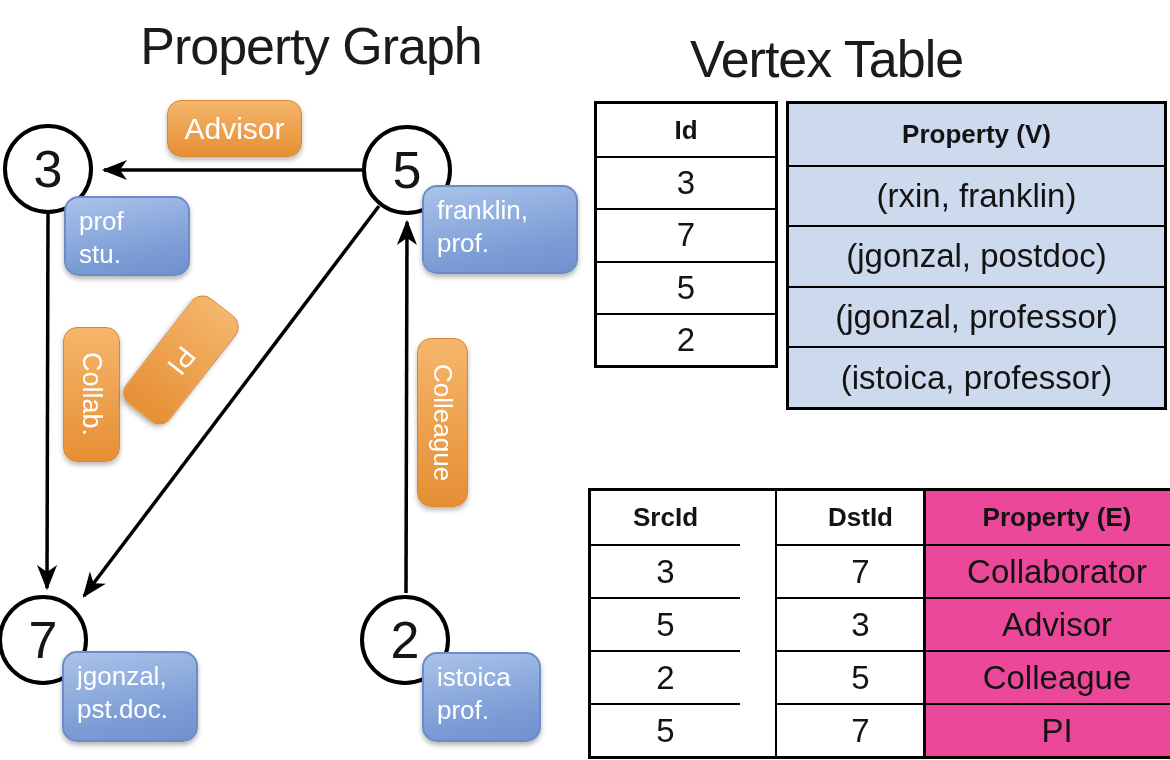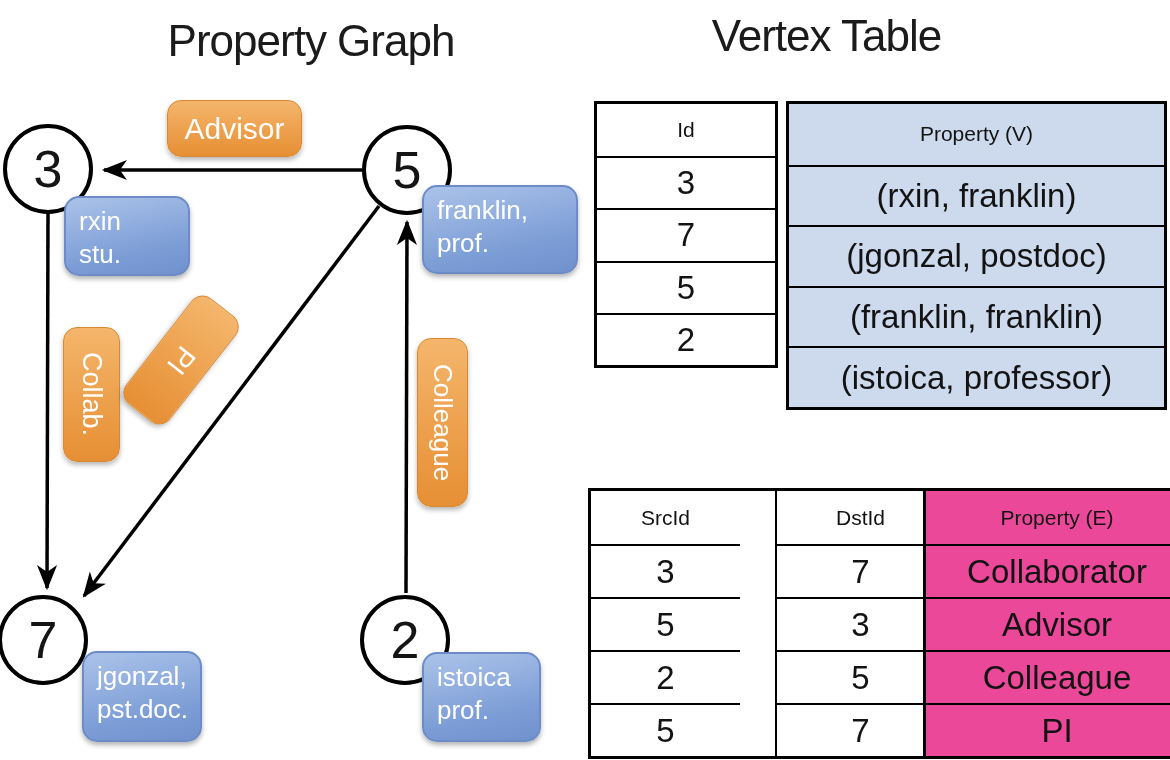--- a/index.html
+++ b/index.html
@@ -1,44 +1,44 @@
 <!DOCTYPE html>
 <html><head>
 <meta charset="utf-8">
 <style>
   html,body{margin:0;padding:0;background:#fff;}
   .stage{position:relative;width:1170px;height:760px;background:#ffffff;
          font-family:"Liberation Sans",sans-serif;overflow:hidden;color:#111;}
 
   
-  .big-title{position:absolute;font-size:44px;font-weight:300;color:#1b1b1b;
+  .big-title{position:absolute;font-size:52px;font-weight:300;color:#1b1b1b;
              text-align:center;letter-spacing:-1px;white-space:nowrap;}
   .graph-title{left:21px;top:16px;width:580px;}
-  .vtable-title{left:594px;top:11px;width:465px;}
+  .vtable-title{left:594px;top:29px;width:465px;}
   .etable-title{left:594px;top:398px;width:465px;}
 
   
   .edges-svg{position:absolute;left:0;top:0;z-index:1;}
   .node{position:absolute;width:90px;height:90px;box-sizing:border-box;
         border:4px solid #000;border-radius:50%;background:#fff;z-index:2;
         display:flex;align-items:center;justify-content:center;
         font-size:52px;font-weight:300;color:#151515;}
   .node-3{left:3px;top:124px;}
   .node-5{left:362px;top:125px;}
   .node-7{left:-2px;top:595px;}
   .node-2{left:360px;top:595px;}
 
   .vlabel{position:absolute;z-index:3;box-sizing:border-box;
           background:linear-gradient(168deg,#abc3ea 0%,#7b9cd5 70%,#7091cd 100%);
           border:2px solid #6d8cc7;border-radius:15px;color:#fff;
           font-size:26px;line-height:1.28;padding:7px 13px;
           box-shadow:0 3px 5px rgba(0,0,0,.30);}
   .vlabel-rxin{left:64px;top:196px;width:126px;height:80px;}
   .vlabel-franklin{left:422px;top:185px;width:156px;height:89px;}
-  .vlabel-jgonzal{left:62px;top:651px;width:120px;height:91px;margin-left:20px;}
+  .vlabel-jgonzal{left:62px;top:651px;width:136px;height:91px;}
   .vlabel-istoica{left:422px;top:652px;width:119px;height:90px;}
   .vlabel span{display:block;}
 
   .elabel{position:absolute;z-index:3;box-sizing:border-box;
           background:linear-gradient(180deg,#f4b66c 0%,#eda04c 55%,#e68f35 100%);
           border:1.5px solid #d9882f;border-radius:14px;color:#fff;
           display:flex;align-items:center;justify-content:center;
           box-shadow:0 3px 5px rgba(0,0,0,.28);}
   .elabel-advisor{left:167px;top:100px;width:135px;height:57px;font-size:30px;}
   .vert-text{writing-mode:vertical-rl;}
@@ -47,21 +47,21 @@
   .elabel-pi{left:153px;top:293px;width:56px;height:134px;font-size:28px;
              transform:rotate(38deg);}
 
   
   .subtable{position:absolute;box-sizing:border-box;border:3px solid #000;
             display:grid;grid-template-rows:repeat(5,1fr);z-index:2;}
   .cell{display:flex;align-items:center;justify-content:center;
         border-top:2.5px solid #000;font-size:33px;font-weight:300;color:#131313;
         white-space:nowrap;overflow:hidden;}
   .cell.first{border-top:none;}
-  .cell.hdr{font-weight:normal;font-size:21px;}
+  .cell.hdr{font-weight:bold;font-size:26px;}
   .cell.colsep{border-left:2.5px solid #000;margin-left:35px;}
 
   .vt-id{left:594px;top:101px;width:184px;height:267px;background:#fff;}
   .vt-prop{left:786px;top:101px;width:381px;height:309px;background:#cdd9ec;}
   .et-srcdst{left:588px;top:488px;width:359px;height:271px;background:#fff;
              grid-template-columns:149px 1fr;}
   .et-prop{left:923px;top:488px;width:268px;height:271px;background:#ec4899;}
 </style>
 </head>
 <body>
@@ -82,21 +82,21 @@
     <line x1="379" y1="206" x2="84" y2="596" stroke="#000" stroke-width="3.5" marker-end="url(#arrow)"></line>
     <line x1="406" y1="593" x2="407" y2="222" stroke="#000" stroke-width="3.5" marker-end="url(#arrow)"></line>
   </svg>
 
   <div class="node node-3">3</div>
   <div class="node node-5">5</div>
   <div class="node node-7">7</div>
   <div class="node node-2">2</div>
 
   <div class="vlabel vlabel-rxin">
-    <span>rxin</span>
+    <span>prof</span>
     <span>stu.</span>
   </div>
   <div class="vlabel vlabel-franklin">
     <span>franklin,</span>
     <span>prof.</span>
   </div>
   <div class="vlabel vlabel-jgonzal">
     <span>jgonzal,</span>
     <span>pst.doc.</span>
   </div>
@@ -115,21 +115,21 @@
     <div class="cell">3</div>
     <div class="cell">7</div>
     <div class="cell">5</div>
     <div class="cell">2</div>
   </div>
 
   <div class="subtable vt-prop">
     <div class="cell hdr first">Property (V)</div>
     <div class="cell">(rxin, franklin)</div>
     <div class="cell">(jgonzal, postdoc)</div>
-    <div class="cell">(franklin, franklin)</div>
+    <div class="cell">(jgonzal, professor)</div>
     <div class="cell">(istoica, professor)</div>
   </div>
 
   <div class="subtable et-srcdst">
     <div class="cell hdr first">SrcId</div>
     <div class="cell hdr first colsep">DstId</div>
     <div class="cell">3</div>
     <div class="cell colsep">7</div>
     <div class="cell">5</div>
     <div class="cell colsep">3</div>

